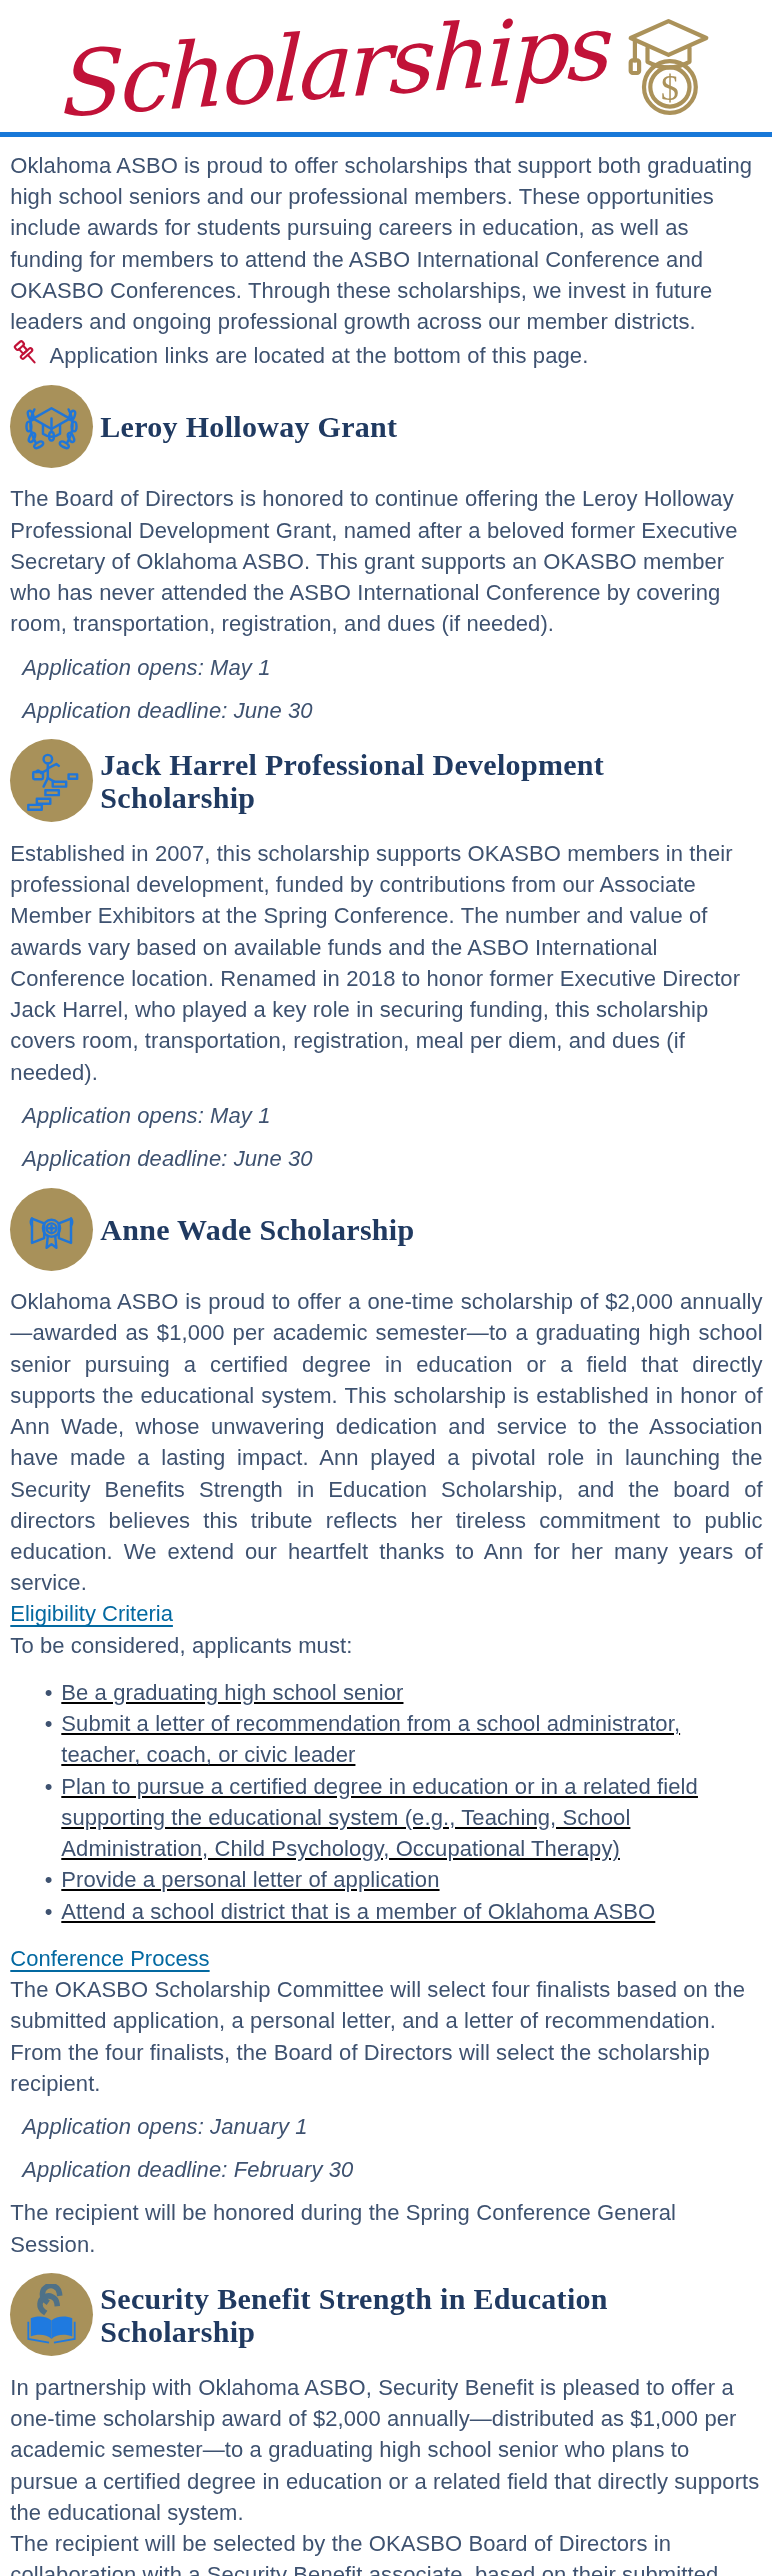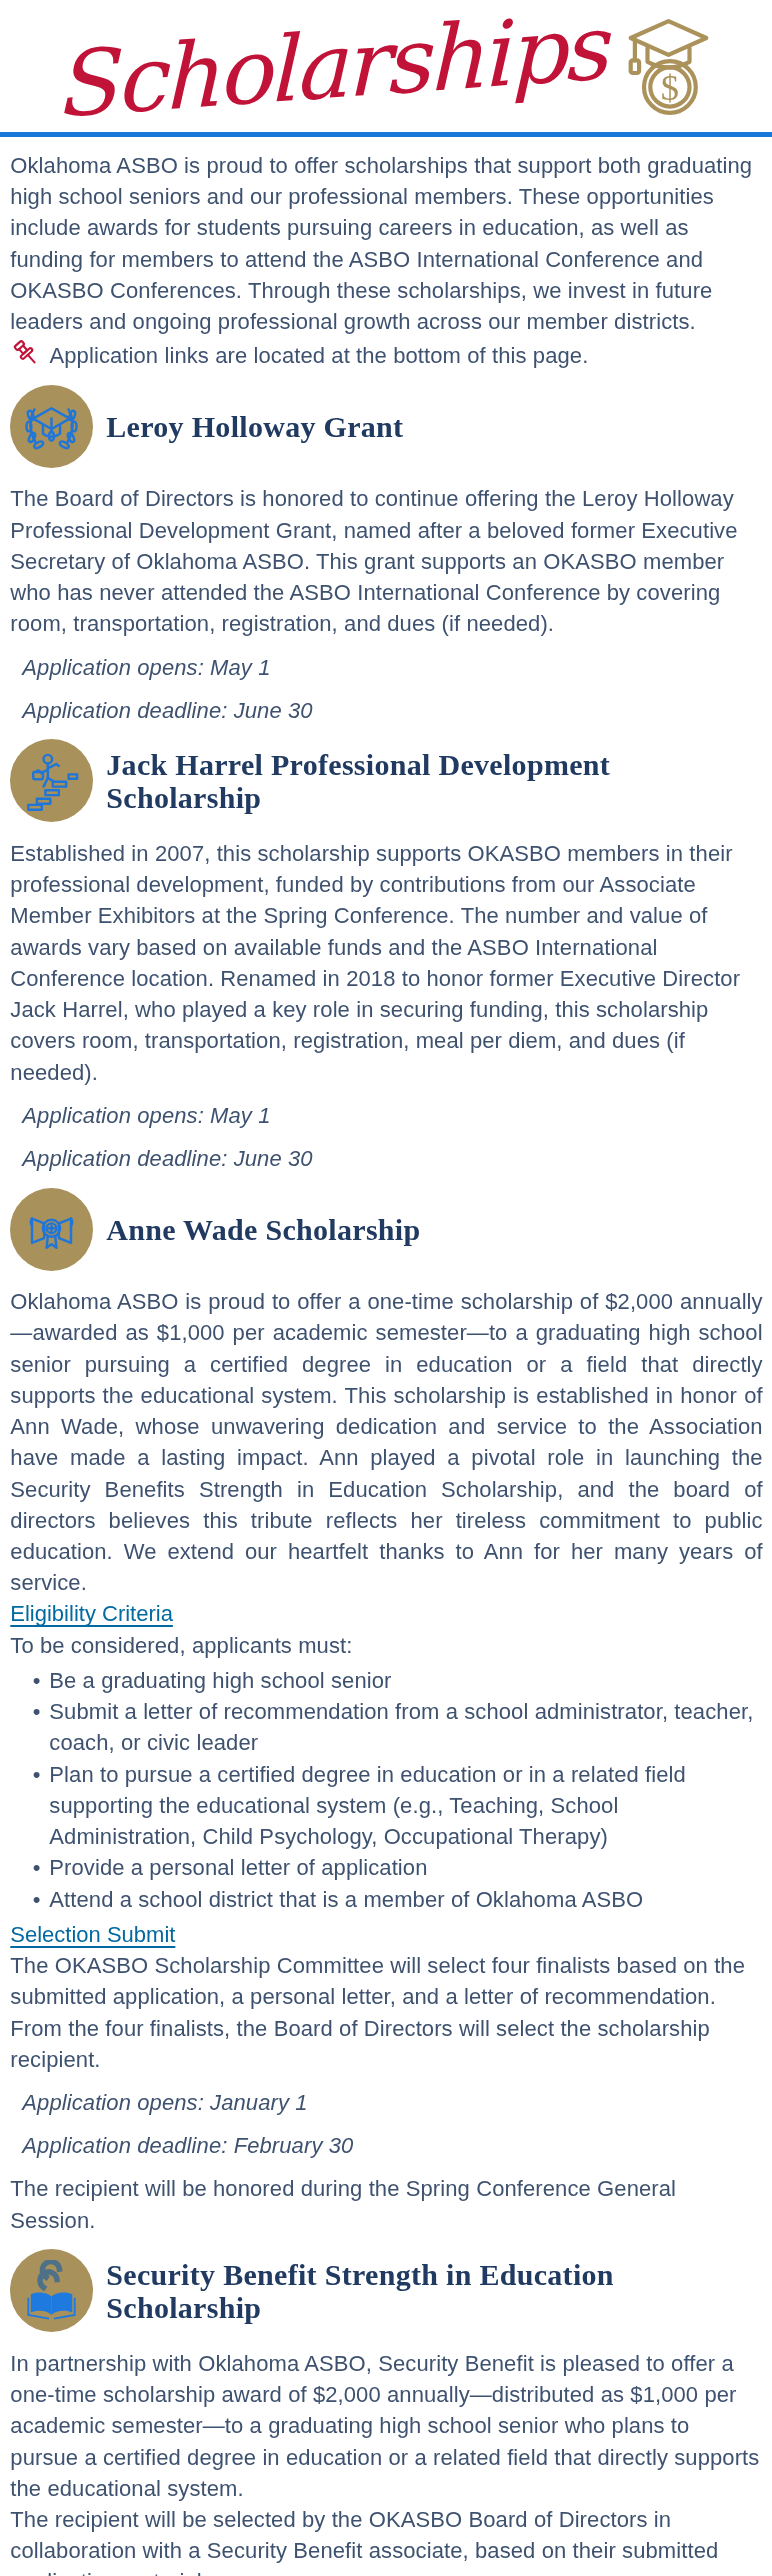--- a/index.html
+++ b/index.html
@@ -27,30 +27,30 @@
     font-style:italic;letter-spacing:0.1px;
   }
   .crit{
     font-size:22px;line-height:1.42;color:#0369a1;margin:0;
     text-decoration:underline;text-underline-offset:4.1px;
   }
   .pin-row{display:flex;align-items:center;gap:7.2px;margin:2.1px 0 3.1px 0;}
   .pin-row svg{flex:0 0 auto;}
 
   section{margin-top:13.4px;}
-  .sec-head{display:flex;align-items:center;gap:13px;margin:0 0 15.5px 0;}
+  .sec-head{display:flex;align-items:center;gap:7px;margin:0 0 15.5px 0;}
   .icon-circle{
     width:83px;height:83px;border-radius:50%;background:#a8915a;
     display:flex;align-items:center;justify-content:center;flex:0 0 auto;
   }
   h2{
     font-family:"Liberation Serif",serif;font-weight:700;color:#203a61;
     font-size:30px;margin:0;letter-spacing:0.3px;line-height:1.1;
   }
-  ul.bullets{margin:4px;padding:0 0 0 18.5px;list-style:none;}
+  ul.bullets{margin:16px;padding:0 0 0 18.5px;list-style:none;text-decoration:underline;}
   ul.bullets li{position:relative;padding-left:16.5px;}
   ul.bullets li::before{
     content:"\2022";position:absolute;left:0;top:0;color:#3e5270;font-size:22px;
   }
 </style>
 </head>
 <body>
 
 <header class="title-band">
   <div class="title-row">
@@ -157,21 +157,21 @@
     <p class="body justify">Oklahoma ASBO is proud to offer a one-time scholarship of $2,000 annually—awarded as $1,000 per academic semester—to a graduating high school senior pursuing a certified degree in education or a field that directly supports the educational system. This scholarship is established in honor of Ann Wade, whose unwavering dedication and service to the Association have made a lasting impact. Ann played a pivotal role in launching the Security Benefits Strength in Education Scholarship, and the board of directors believes this tribute reflects her tireless commitment to public education. We extend our heartfelt thanks to Ann for her many years of service.</p>
     <p class="crit">Eligibility Criteria</p>
     <p class="body">To be considered, applicants must:</p>
     <ul class="bullets">
       <li class="body">Be a graduating high school senior</li>
       <li class="body">Submit a letter of recommendation from a school administrator, teacher, coach, or civic leader</li>
       <li class="body">Plan to pursue a certified degree in education or in a related field supporting the educational system (e.g., Teaching, School Administration, Child Psychology, Occupational Therapy)</li>
       <li class="body">Provide a personal letter of application</li>
       <li class="body">Attend a school district that is a member of Oklahoma ASBO</li>
     </ul>
-    <p class="crit">Selection Submit</p>
+    <p class="crit">Conference Process</p>
     <p class="body">The OKASBO Scholarship Committee will select four finalists based on the submitted application, a personal letter, and a letter of recommendation. From the four finalists, the Board of Directors will select the scholarship recipient.</p>
     <p class="meta">Application opens: January 1</p>
     <p class="meta">Application deadline: February 30</p>
     <p class="body">The recipient will be honored during the Spring Conference General Session.</p>
   </section>
 
   <section>
     <div class="sec-head">
       <span class="icon-circle">
         <svg width="61" height="61" viewBox="0 0 100 100">

